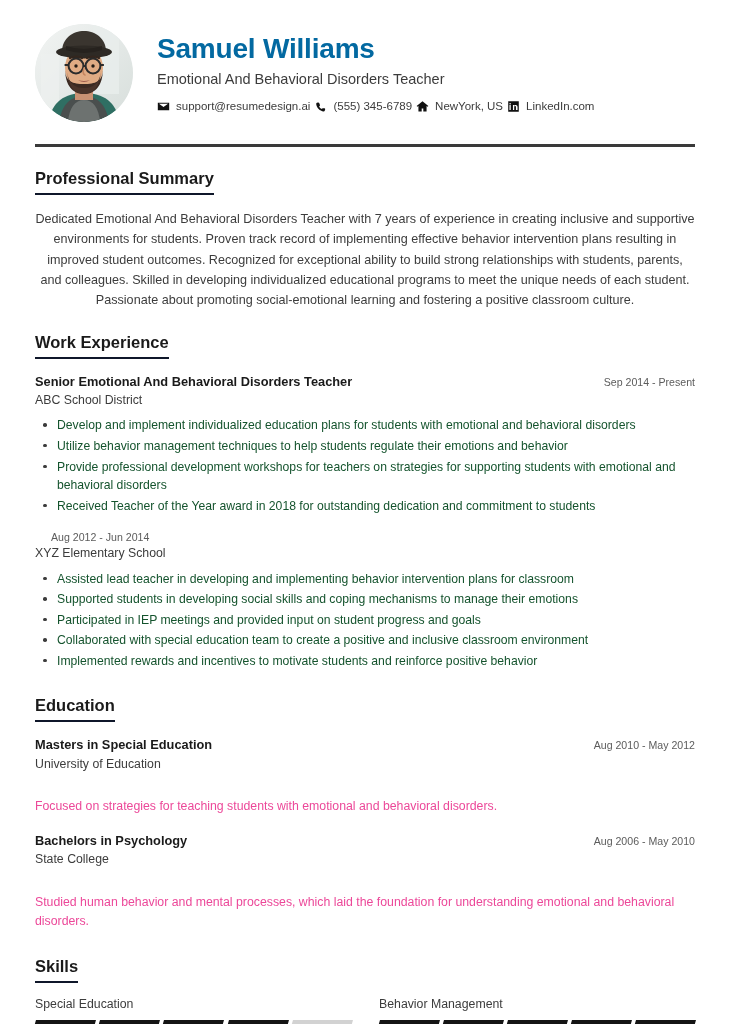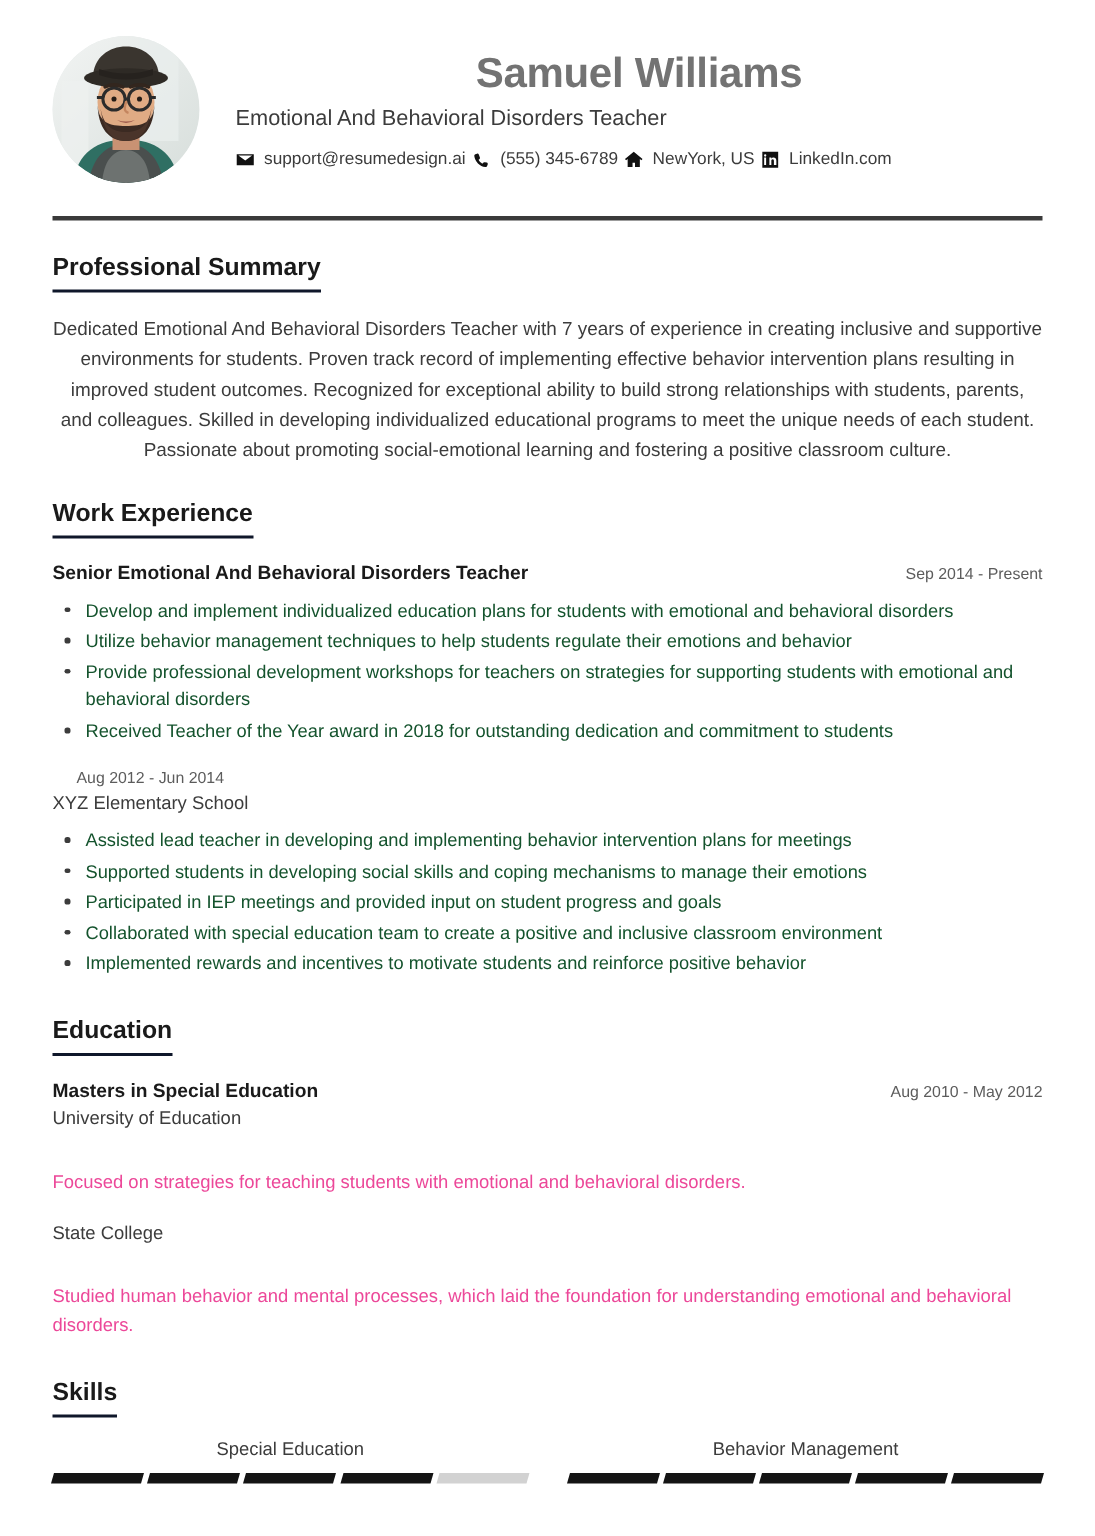--- a/index.html
+++ b/index.html
@@ -31,24 +31,23 @@
     overflow: hidden;
     background: #e8eceb;
     position: relative;
     margin-right: 16px;
   }
   .avatar-wrap svg { display: block; width: 100%; height: 100%; }
   .head-right { flex: 1 1 auto; padding-left: 8px; }
   .name {
     font-size: 28px;
     font-weight: bold;
-    color: #737373;
+    color: #0369a1;
     letter-spacing: -0.2px;
     line-height: 1.16;
-    text-align: center;
   }
   .job-title {
     font-size: 14.5px;
     color: #3c3c3c;
     margin-top: 4px;
     line-height: 1.3;
   }
   .contact-row {
     display: flex;
     align-items: center;
@@ -166,21 +165,20 @@
     row-gap: 0;
   }
   .skill {
     padding-bottom: 13px;
   }
   .skill-name {
     font-size: 12.3px;
     color: #3c3c3c;
     line-height: 1.3;
     margin-bottom: 7px;
-    text-align: center;
   }
   .skill-bar {
     display: flex;
     gap: 4px;
     height: 7px;
   }
   .seg {
     flex: 1 1 0;
     height: 7px;
     background: #d2d2d2;
@@ -303,35 +301,36 @@
 
   <div class="section">
     <div class="section-title">Work Experience</div>
     <div class="section-body">
 
       <div class="entry">
         <div class="entry-head">
           <div class="entry-role">Senior Emotional And Behavioral Disorders Teacher</div>
           <div class="entry-date">Sep 2014 - Present</div>
         </div>
+        <div class="entry-org">ABC School District</div>
         <ul class="bullets">
           <li>Develop and implement individualized education plans for students with emotional and behavioral disorders</li>
           <li>Utilize behavior management techniques to help students regulate their emotions and behavior</li>
           <li>Provide professional development workshops for teachers on strategies for supporting students with emotional and behavioral disorders</li>
           <li>Received Teacher of the Year award in 2018 for outstanding dedication and commitment to students</li>
         </ul>
       </div>
 
       <div class="entry">
         <div class="entry-head">
           <div class="entry-date">Aug 2012 - Jun 2014</div>
         </div>
         <div class="entry-org">XYZ Elementary School</div>
         <ul class="bullets">
-          <li>Assisted lead teacher in developing and implementing behavior intervention plans for meetings</li>
+          <li>Assisted lead teacher in developing and implementing behavior intervention plans for classroom</li>
           <li>Supported students in developing social skills and coping mechanisms to manage their emotions</li>
           <li>Participated in IEP meetings and provided input on student progress and goals</li>
           <li>Collaborated with special education team to create a positive and inclusive classroom environment</li>
           <li>Implemented rewards and incentives to motivate students and reinforce positive behavior</li>
         </ul>
       </div>
 
     </div>
   </div>
 
@@ -342,20 +341,24 @@
       <div class="entry">
         <div class="entry-head">
           <div class="entry-role">Masters in Special Education</div>
           <div class="entry-date">Aug 2010 - May 2012</div>
         </div>
         <div class="entry-org">University of Education</div>
         <div class="entry-desc">Focused on strategies for teaching students with emotional and behavioral disorders.</div>
       </div>
 
       <div class="entry">
+        <div class="entry-head">
+          <div class="entry-role">Bachelors in Psychology</div>
+          <div class="entry-date">Aug 2006 - May 2010</div>
+        </div>
         <div class="entry-org">State College</div>
         <div class="entry-desc">Studied human behavior and mental processes, which laid the foundation for understanding emotional and behavioral disorders.</div>
       </div>
 
     </div>
   </div>
 
   <div class="section">
     <div class="section-title">Skills</div>
     <div class="section-body">

